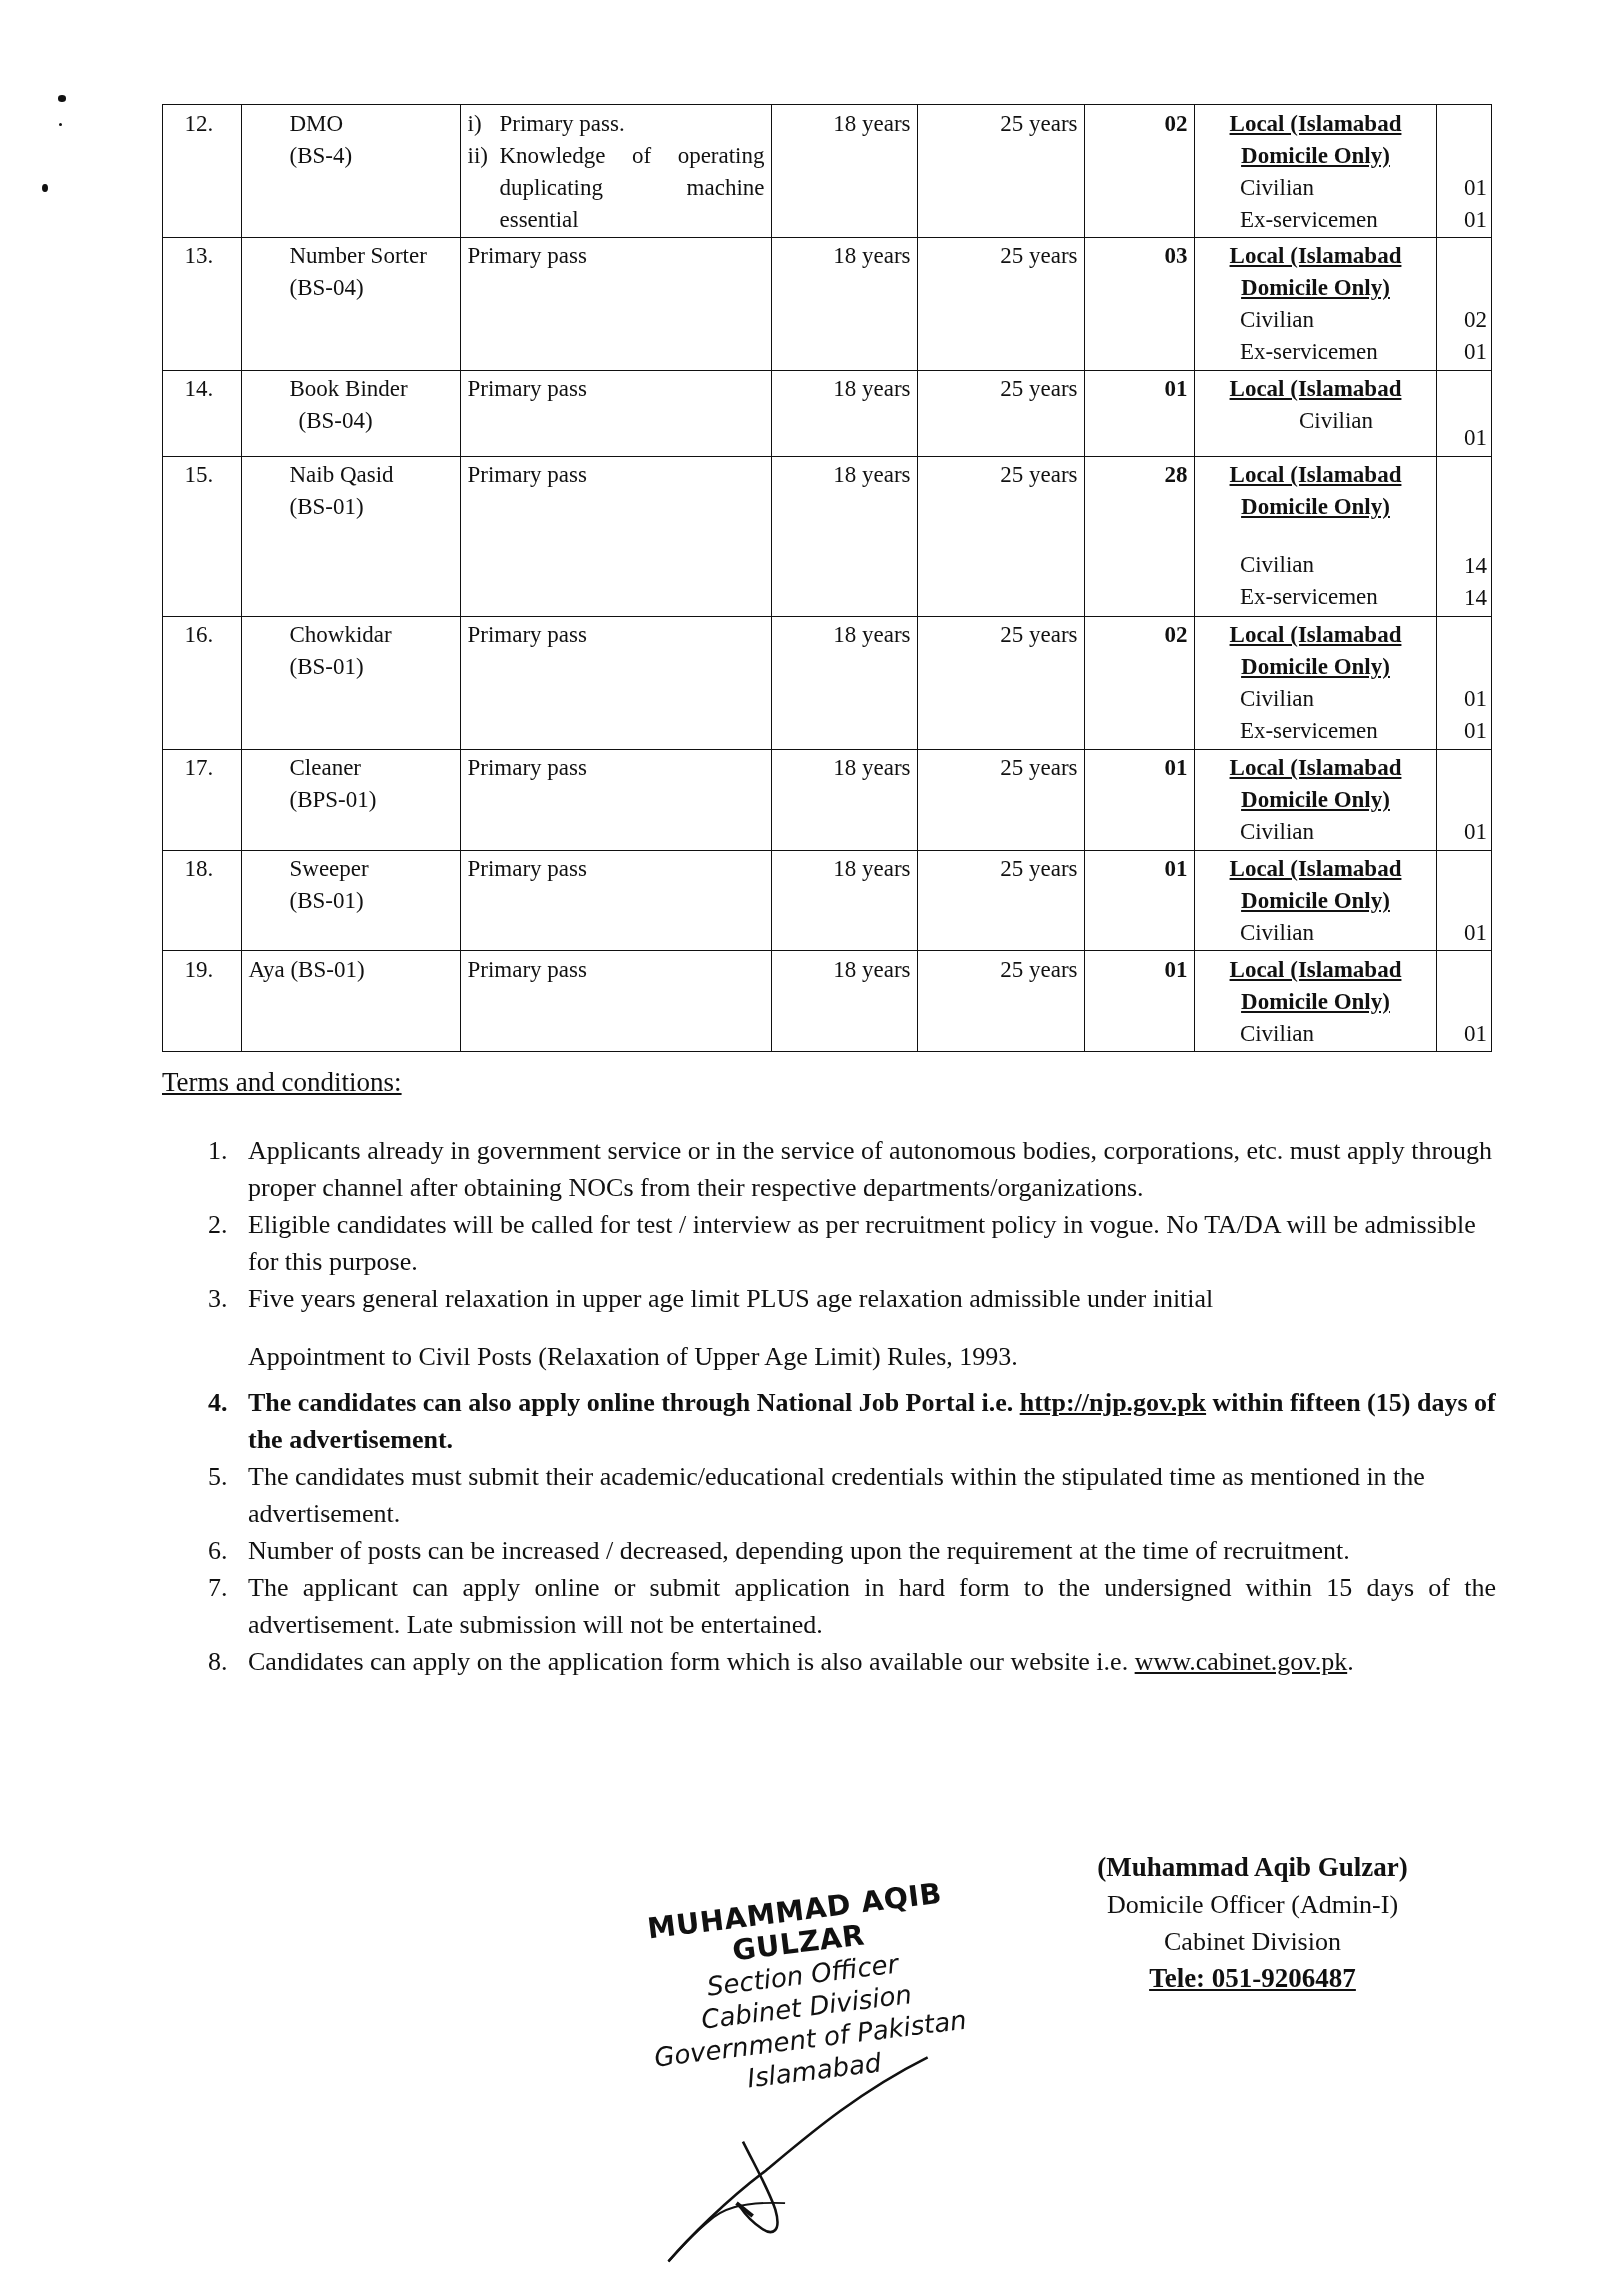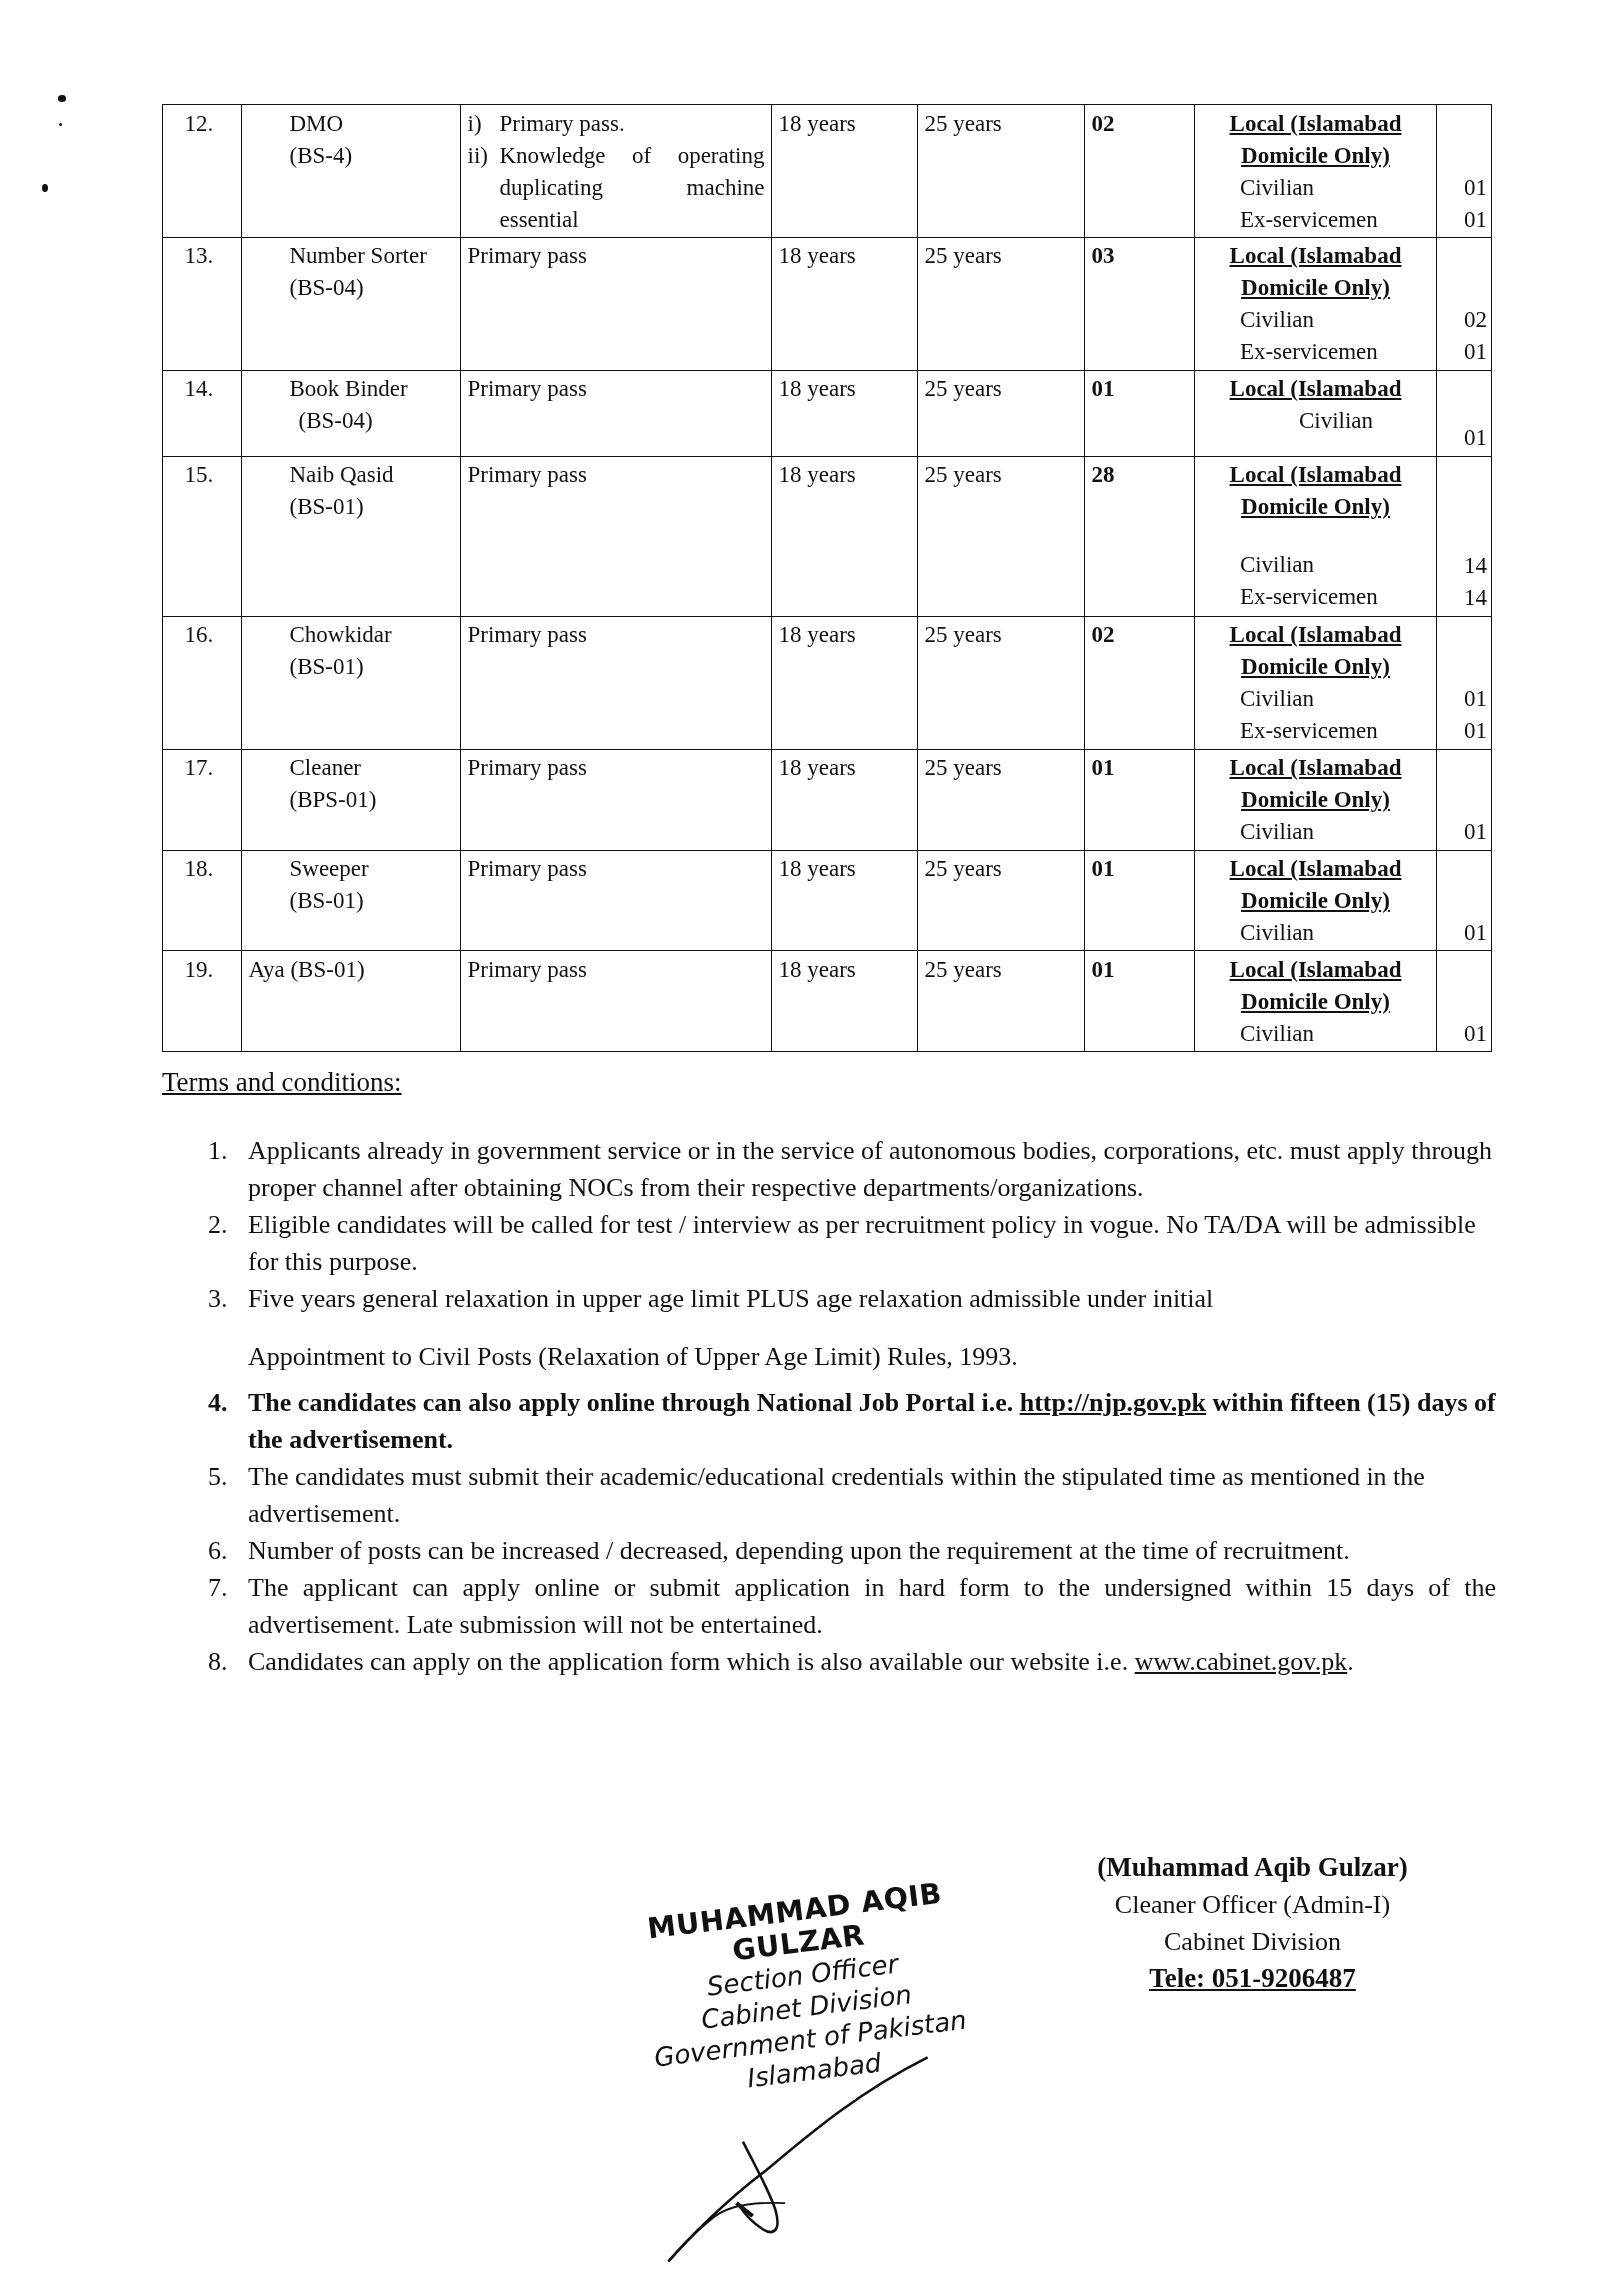--- a/index.html
+++ b/index.html
@@ -4,21 +4,21 @@
 <style>
   html, body { margin:0; padding:0; background:#ffffff; }
   body { width:1621px; height:2295px; position:relative; overflow:hidden;
          font-family:"Liberation Serif","DejaVu Serif",serif; color:#111; }
   .page { position:absolute; left:0; top:0; width:1621px; height:2295px; }
 
   table.posts { position:absolute; left:162px; top:104px; border-collapse:collapse;
                 width:1330px; table-layout:fixed; font-size:23px; line-height:32px; }
   table.posts td { border:1.9px solid #111; vertical-align:top; padding:2.6px 6.5px 1.3px 6.5px; }
   table.posts td.sno { text-align:center; padding-left:0; }
-  table.posts td.center { text-align:left; }
+  table.posts td.center { text-align:right; }
   table.posts td.bold { font-weight:bold; }
   .q-list { margin:0; padding:0; list-style:none; }
   .q-list li { display:flex; }
   .q-list .rn { width:32px; flex:none; }
   .q-list .tx { flex:1; text-align:justify; text-align-last:left; }
   .domicile-head { font-weight:bold; text-decoration:underline; text-align:center; display:block; }
   .quota-line { display:block;margin-left:41px; }
   .quota-line.center { text-align:center; }
   .quota-cell { padding:2.6px 3.9px 1.3px 3.9px !important; }
   .qv { display:block; text-align:right; }
@@ -275,21 +275,21 @@
       <span>The applicant can apply online or submit application in hard form to the undersigned within 15 days of the advertisement. Late submission will not be entertained.</span>
     </li>
     <li class="just">
       <span class="num">8.</span>
       <span>Candidates can apply on the application form which is also available our website i.e. </span><a class="link">www.cabinet.gov.pk</a><span>.</span>
     </li>
   </ol>
 
   <div class="signature-block">
     <div class="name">(Muhammad Aqib Gulzar)</div>
-    <div>Cleaner Officer (Admin-I)</div>
+    <div>Domicile Officer (Admin-I)</div>
     <div>Cabinet Division</div>
     <div class="tele">Tele: 051-9206487</div>
   </div>
 
   <div class="stamp">
     <div class="s-name">MUHAMMAD AQIB GULZAR</div>
     <div class="s-line">Section Officer</div>
     <div class="s-line">Cabinet Division</div>
     <div class="s-line">Government of Pakistan</div>
     <div class="s-line">Islamabad</div>

